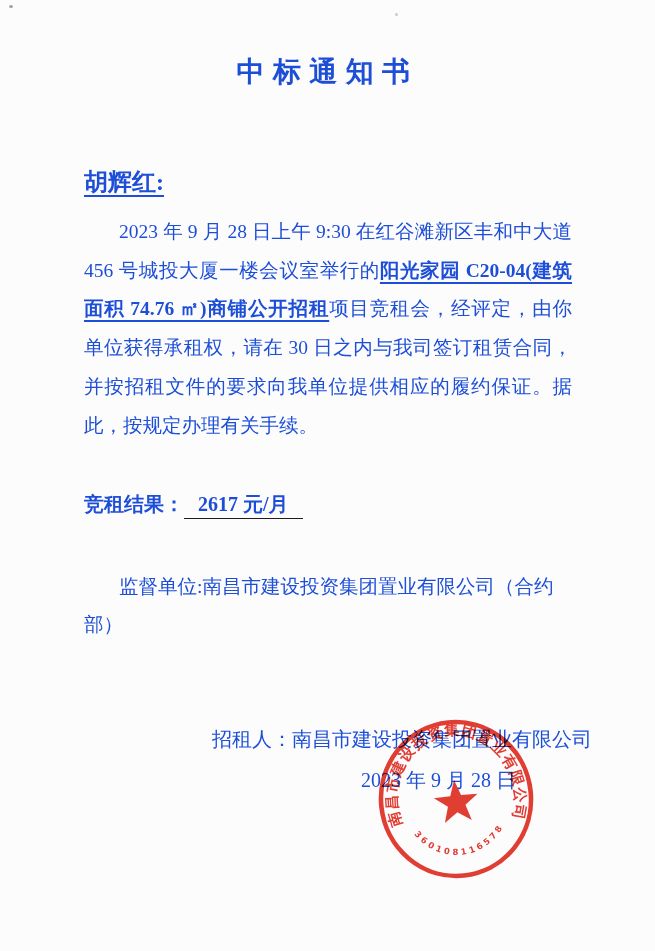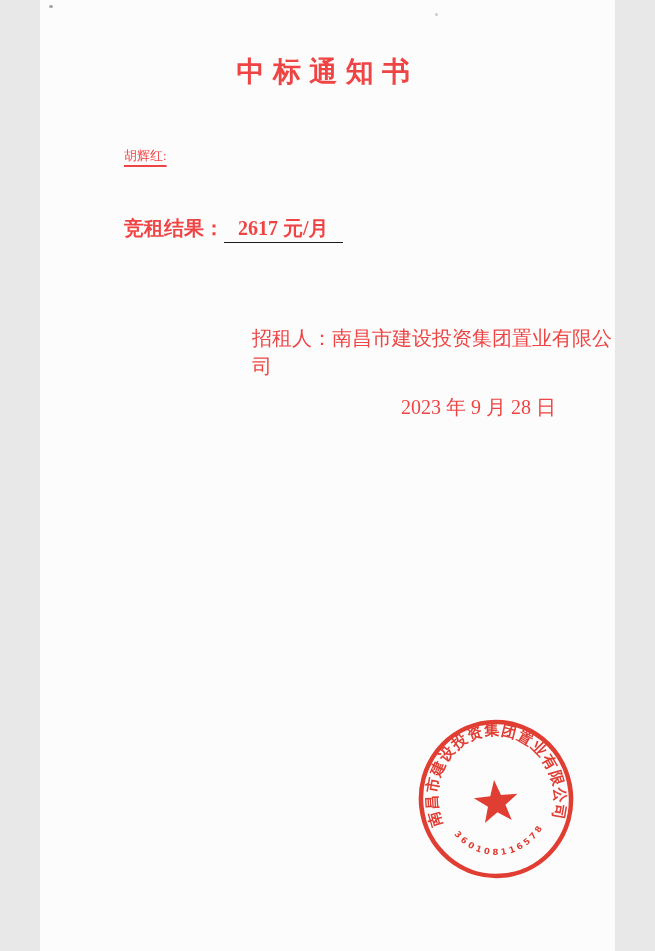--- a/index.html
+++ b/index.html
@@ -1,37 +1,37 @@
 <!DOCTYPE html>
 <html><head>
 <meta charset="utf-8">
 <style>
   html,body{margin:0;padding:0;background:#e8e8e8;}
   .page{
     position:relative;
-    width:575px;height:951px;
+    width:655px;height:951px;
     margin:0 auto;
     background:#fcfcfc;
     font-family:"Liberation Serif","DejaVu Serif",serif;
-    color:#ef4444;
+    color:#1d4ed8;
     overflow:hidden;
     box-sizing:border-box;
   }
   .doc-title{
     margin:52px 0 0 0;
     text-align:center;
     font-size:28px;
     font-weight:bold;
     letter-spacing:0.30em;
     line-height:39px;
   }
   .addressee{
-    margin:51px 0 0 84px;
-    font-size:13px;
-    font-weight:normal;
+    margin:78px 0 0 84px;
+    font-size:24px;
+    font-weight:bold;
     line-height:27px;
     text-decoration:underline;
     text-underline-offset:5px;
     text-decoration-thickness:1.5px;
   }
   .body-para{
     margin:17px 83px 0 84px;
     font-size:19.5px;
     line-height:38.7px;
     text-align:justify;
@@ -97,24 +97,26 @@
 
 <div class="page">
 
   <div class="speck a"></div>
   <div class="speck b"></div>
 
   <h1 class="doc-title">中标通知书</h1>
 
   <div class="addressee">胡辉红:</div>
 
+  <p class="body-para"><span>2023 年 9 月 28 日上午 9:30 在红谷滩新区丰和中大道 456 号城投大厦一楼会议室举行的</span><span class="hl">阳光家园 C20-04(建筑面积 74.76 ㎡)商铺公开招租</span><span>项目竞租会，经评定，由你单位获得承租权，请在 30 日之内与我司签订租赁合同，并按招租文件的要求向我单位提供相应的履约保证。据此，按规定办理有关手续。</span></p>
 
   <div class="result-line"><span>竞租结果：</span><span class="value">2617 元/月</span></div>
 
   <div class="notice">
+    <div class="line">监督单位:南昌市建设投资集团置业有限公司（合约部）</div>
   </div>
 
   <div class="footer-lessor"><span>招租人：</span><span>南昌市建设投资集团置业有限公司</span></div>
 
   <div class="footer-date">2023 年 9 月 28 日</div>
 
   <svg class="seal" viewBox="0 0 160 160" xmlns="http://www.w3.org/2000/svg">
     <defs>
       <path id="ringTextPath" d="M 24.6 101.9 A 59 64 0 1 1 135.4 101.9" fill="none"></path>
       <path id="numTextPath" d="M 33.2 108 A 54 56 0 0 0 126.8 108" fill="none"></path>

